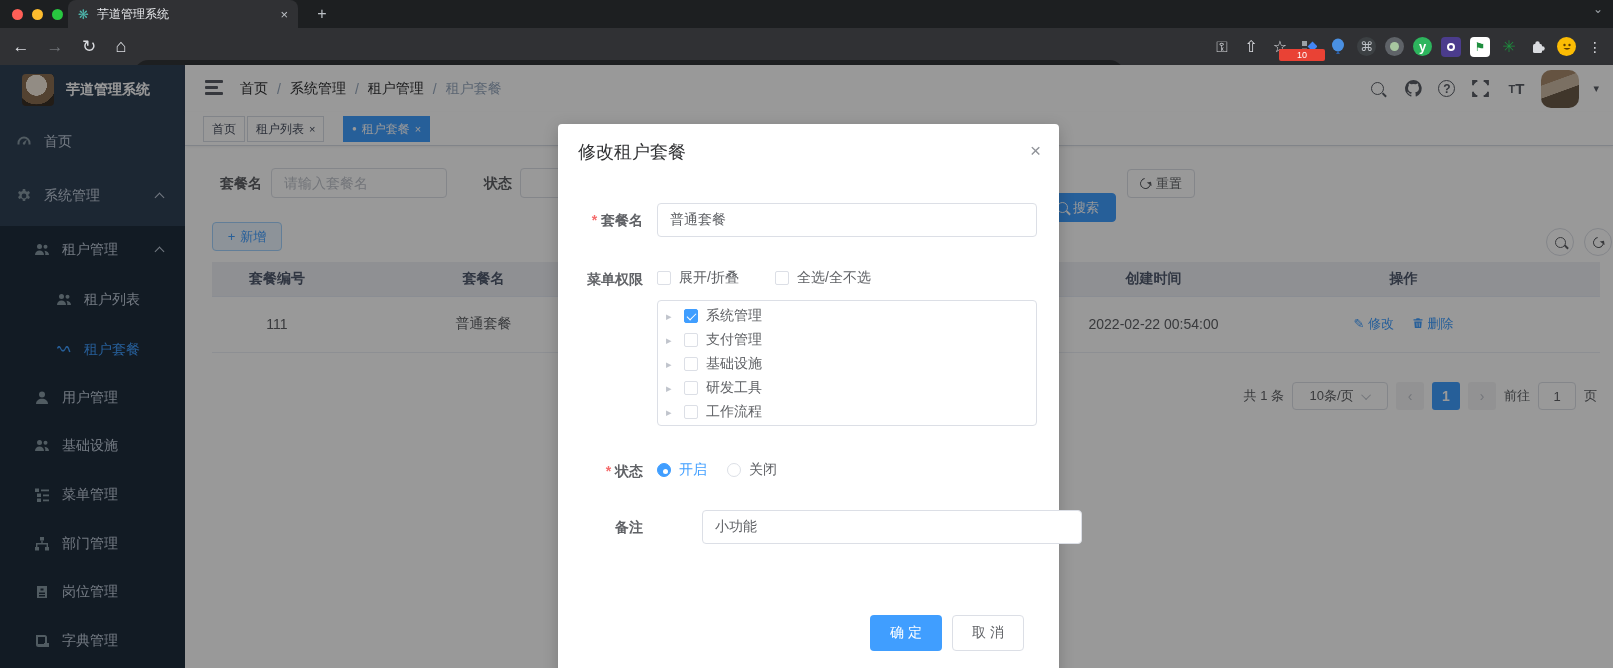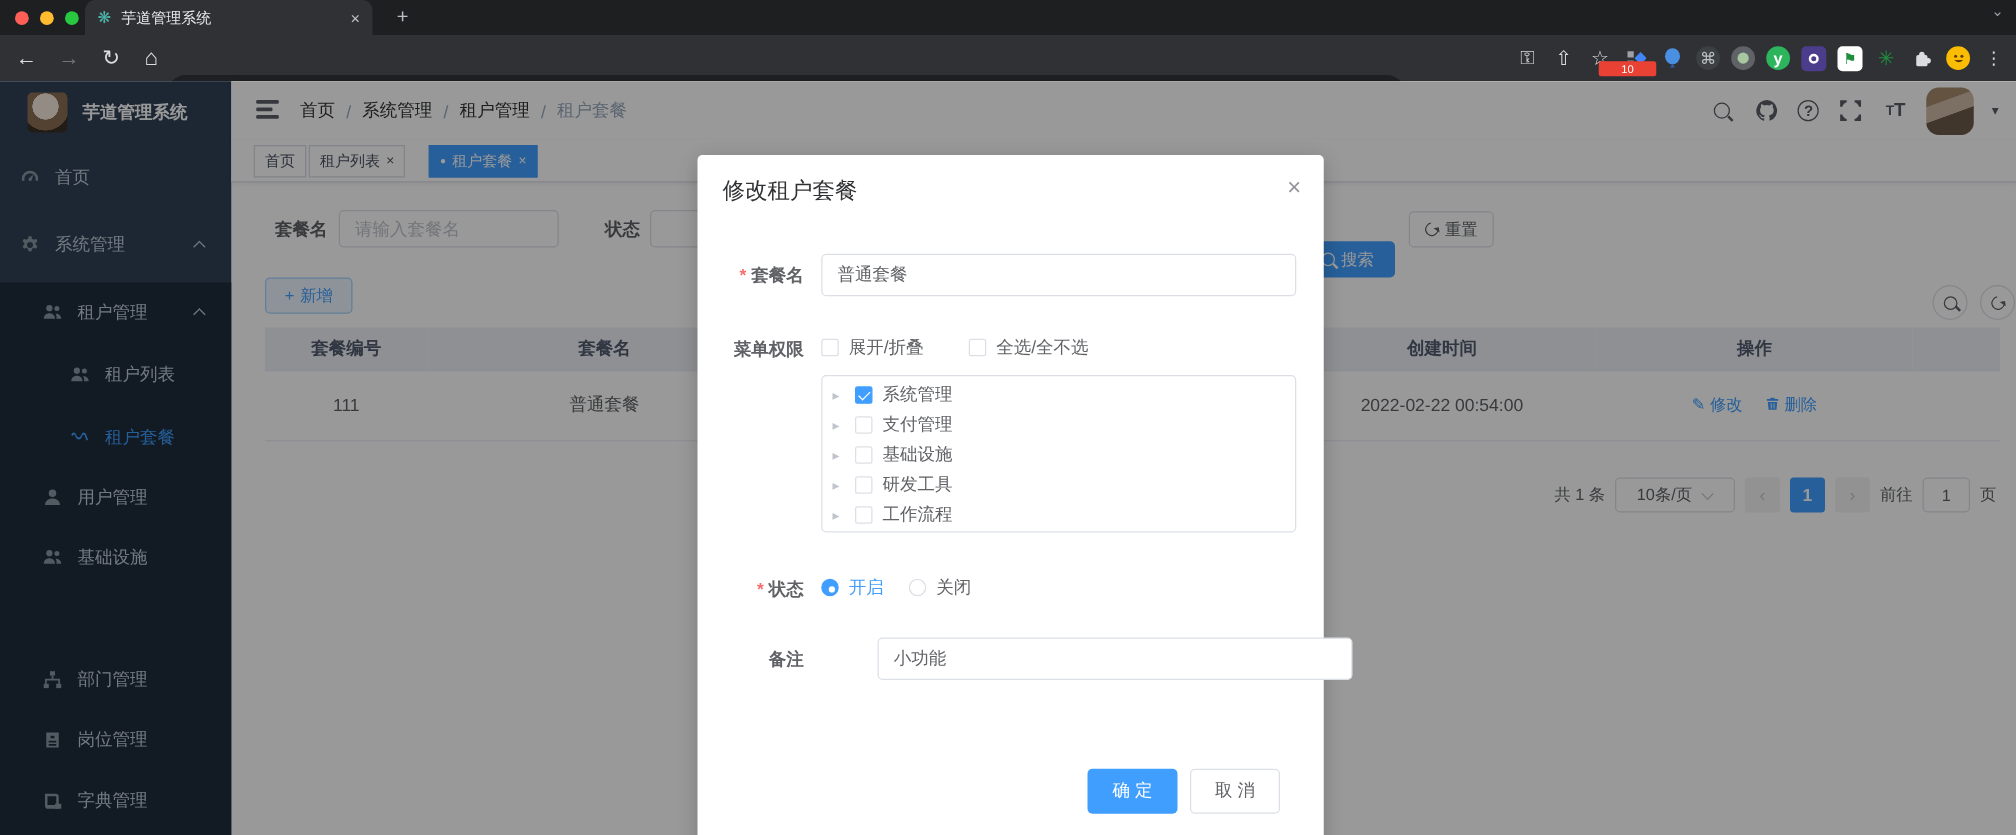--- a/index.html
+++ b/index.html
@@ -249,20 +249,31 @@
     </div>
     <div class="s-item l2" style="top:357px;">
       <svg class="s-ico" viewBox="0 0 16 16">
           <circle cx="5.5" cy="4.5" r="2.5"></circle>
           <path d="M1 13c0-2.8 2-4.5 4.5-4.5S10 10.2 10 13z"></path>
           <circle cx="11.5" cy="4.8" r="2"></circle>
           <path d="M10.5 8.7c2.5.2 4.5 1.7 4.5 4.3h-3.8a6 6 0 0 0-.7-4.3z"></path>
         </svg>
       <span class="lbl">基础设施</span>
     </div>
+    <div class="s-item l2" style="top:406px;">
+      <svg class="s-ico" viewBox="0 0 16 16">
+          <rect x="1" y="1.5" width="4" height="3.5"></rect>
+          <rect x="7" y="2.5" width="8" height="1.8"></rect>
+          <rect x="3" y="6.5" width="4" height="3.5"></rect>
+          <rect x="9" y="7.5" width="6" height="1.8"></rect>
+          <rect x="3" y="11.5" width="4" height="3.5"></rect>
+          <rect x="9" y="12.5" width="6" height="1.8"></rect>
+        </svg>
+      <span class="lbl">菜单管理</span>
+    </div>
     <div class="s-item l2" style="top:455px;">
       <svg class="s-ico" viewBox="0 0 16 16">
           <rect x="6" y="1" width="4" height="3.5"></rect>
           <rect x="1" y="11" width="4" height="3.5"></rect>
           <rect x="11" y="11" width="4" height="3.5"></rect>
           <path d="M7.3 4.5h1.4V7H14v4h-1.4V8.4H3.4V11H2V7h5.3z"></path>
         </svg>
       <span class="lbl">部门管理</span>
     </div>
     <div class="s-item l2" style="top:503px;">

